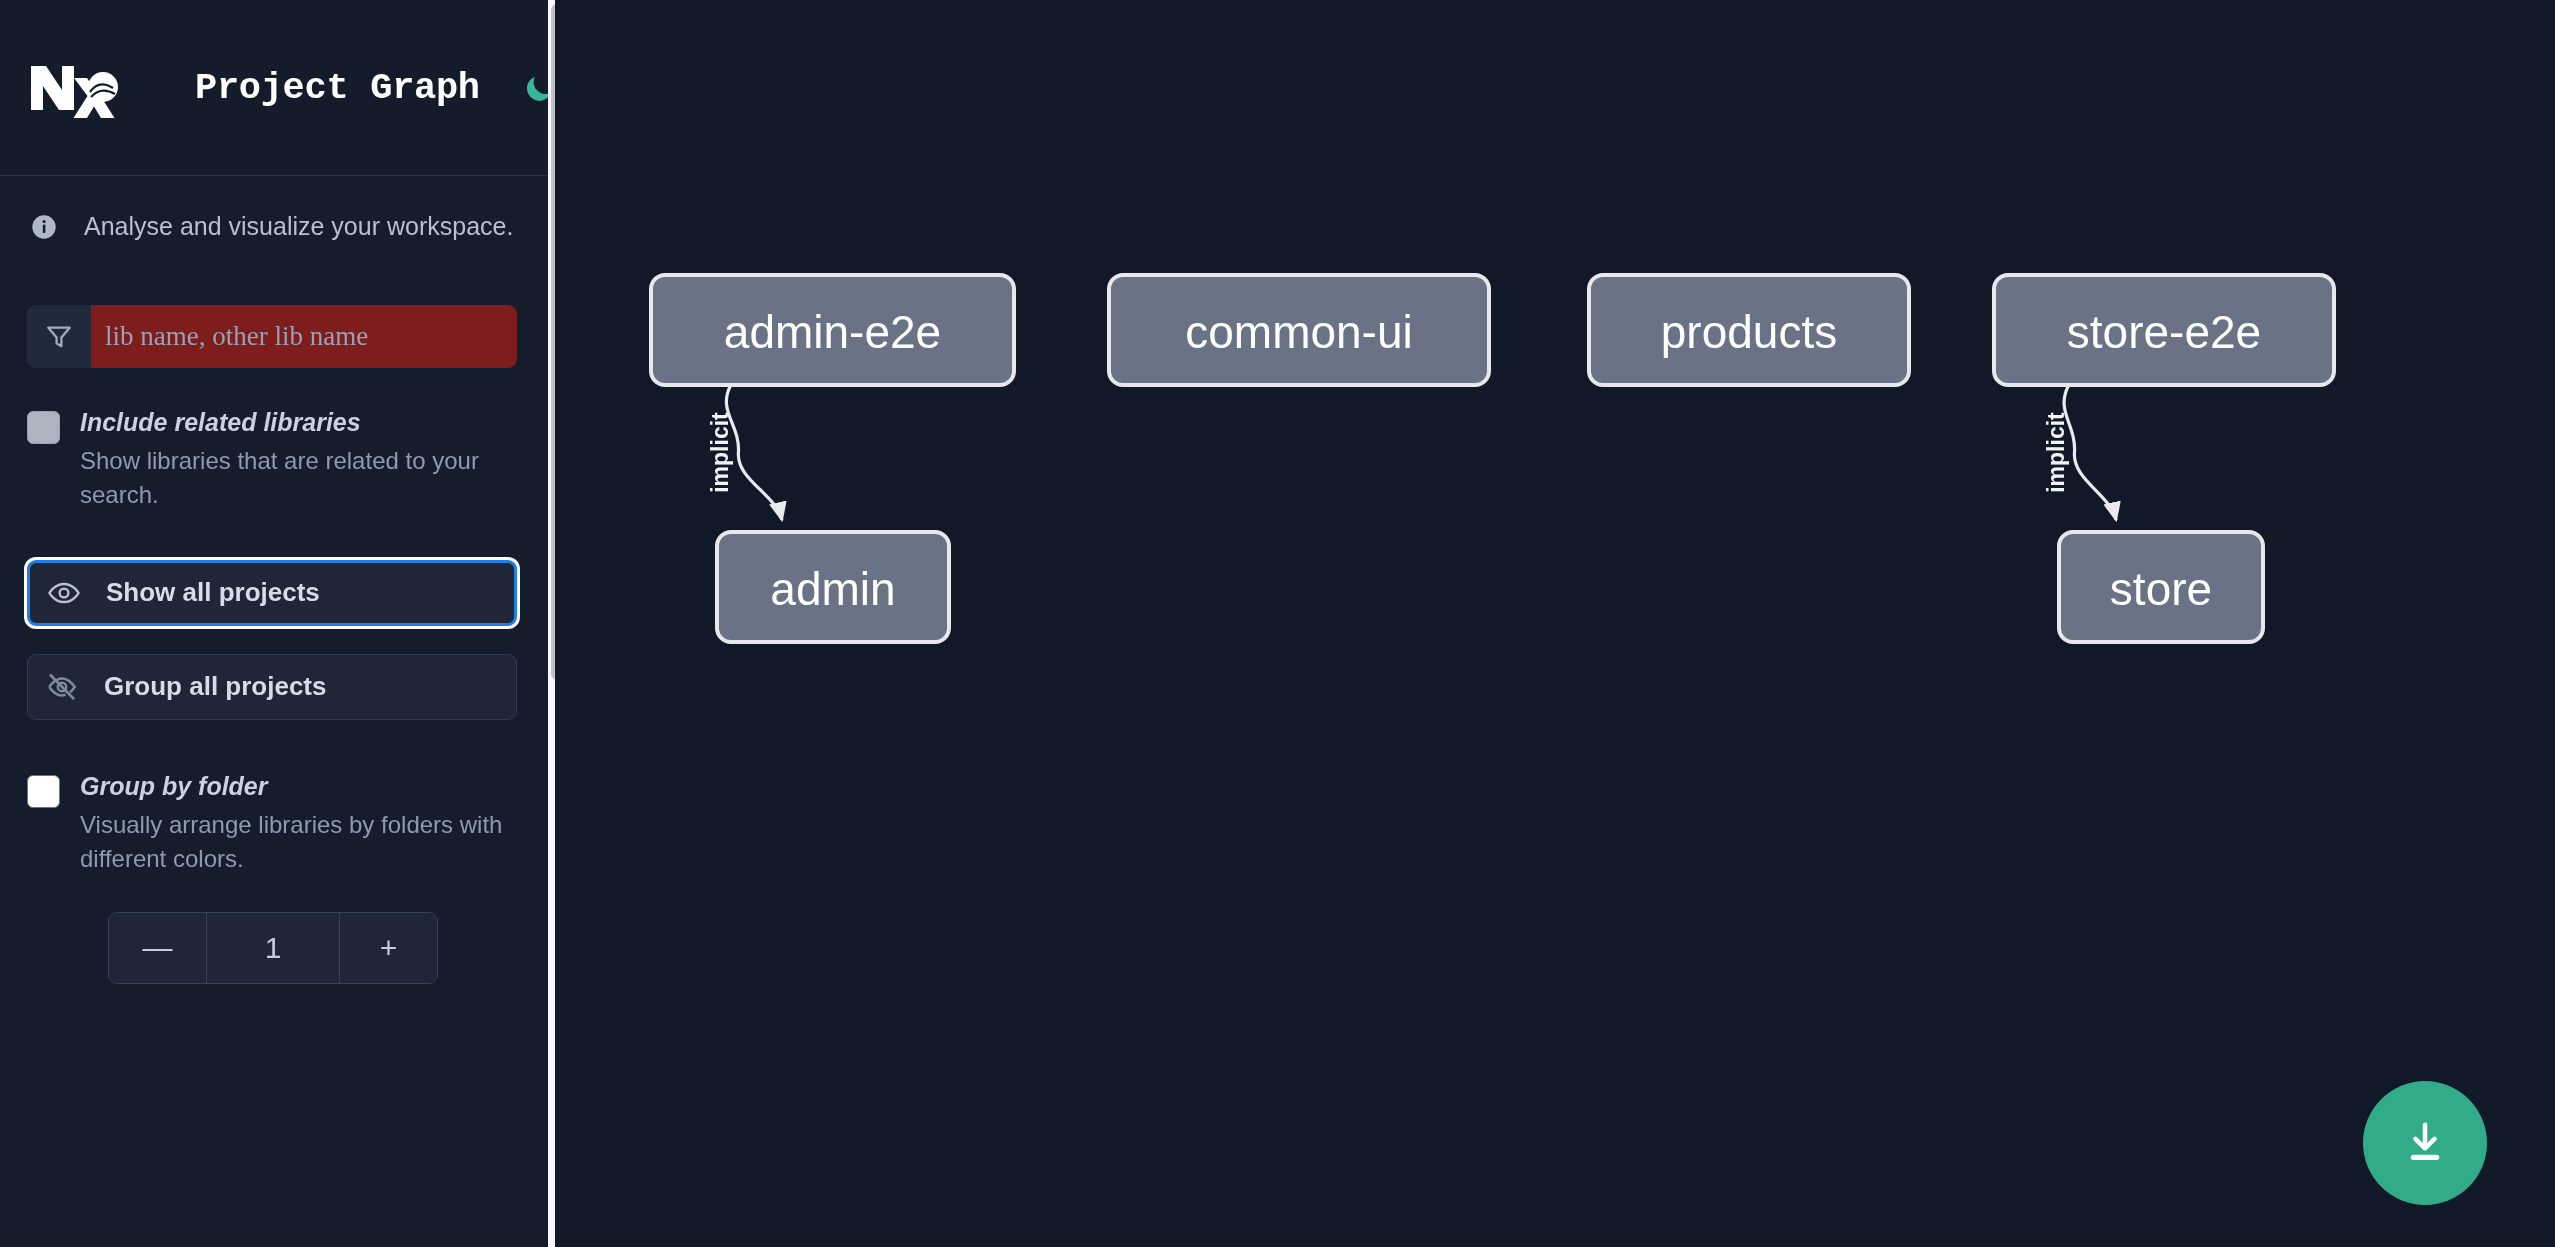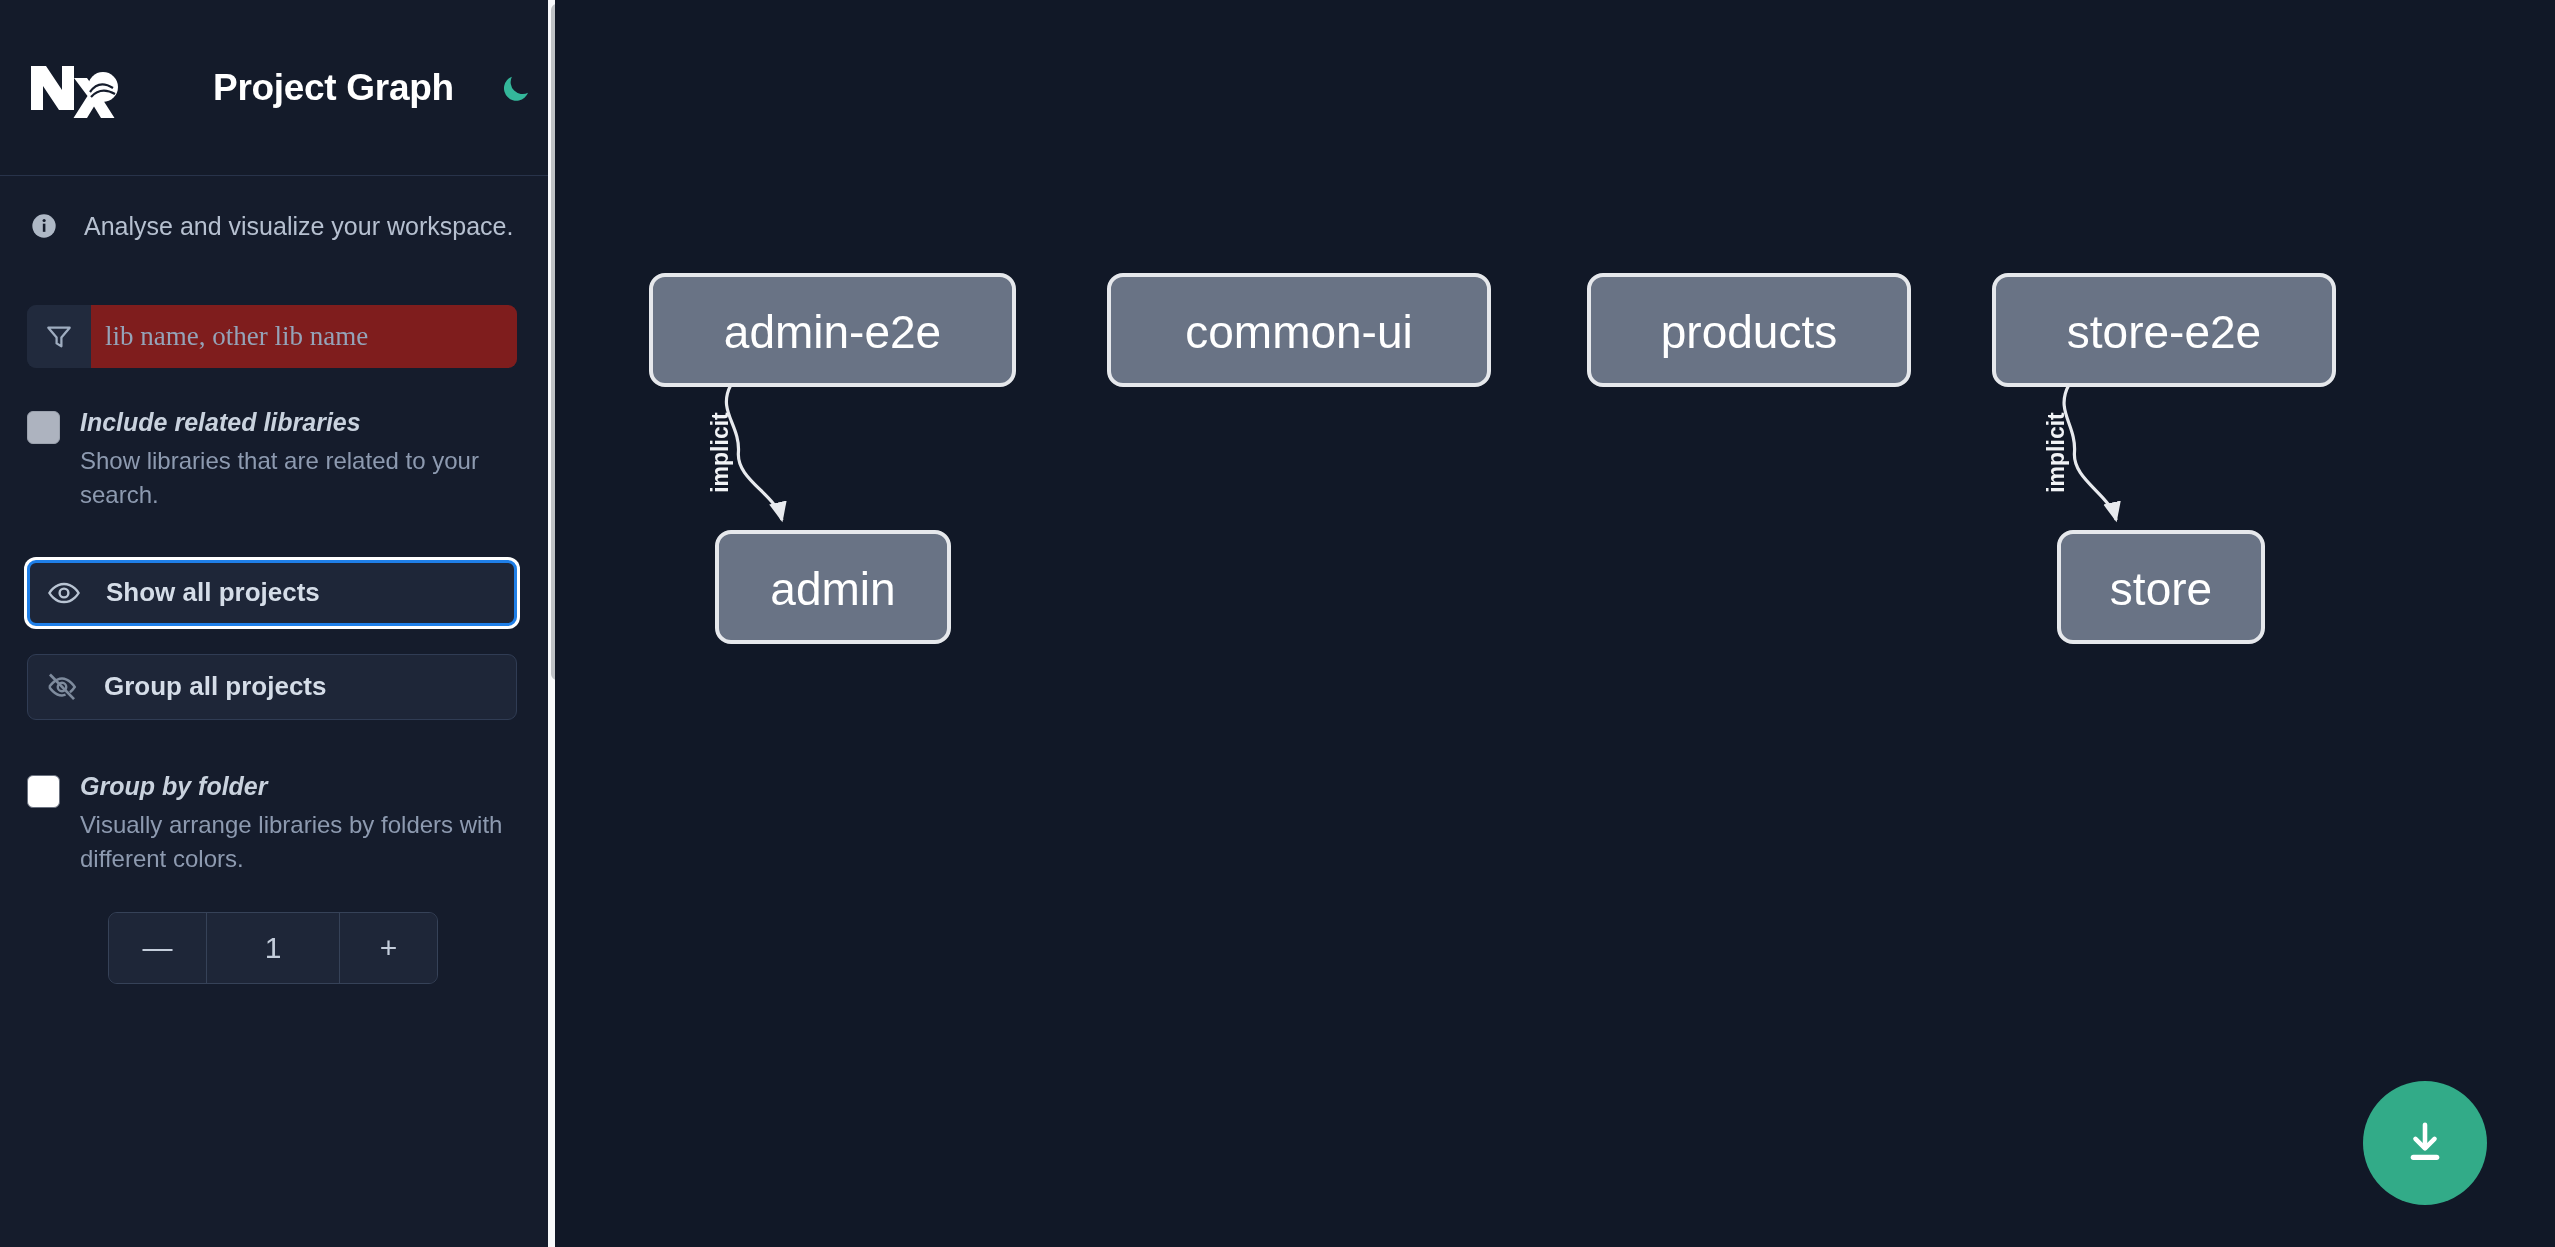--- a/index.html
+++ b/index.html
@@ -44,38 +44,39 @@
     height: 64px;
     flex: 0 0 98px;
     display: block;
   }
 
   .app-title {
     font-size: 37px;
     font-weight: 700;
     color: #ffffff;
     letter-spacing: -0.3px;
-    margin-left: 88px;
+    margin-left: 70px;
     white-space: nowrap;
+    font-family: Liberation Mono, monospace;
   }
 
   .theme-toggle {
     margin-left: 42px;
     width: 40px;
     height: 40px;
     display: flex;
     align-items: center;
     justify-content: center;
     cursor: pointer;
   }
 
   
   .tagline-row {
     display: flex;
-    align-items: flex-start;
+    align-items: flex-end;
     padding: 36px 27px 0 30px;
   }
   .info-icon {
     width: 28px;
     height: 28px;
     flex: 0 0 28px;
   }
   .tagline-text {
     margin-left: 26px;
     font-size: 25px;

